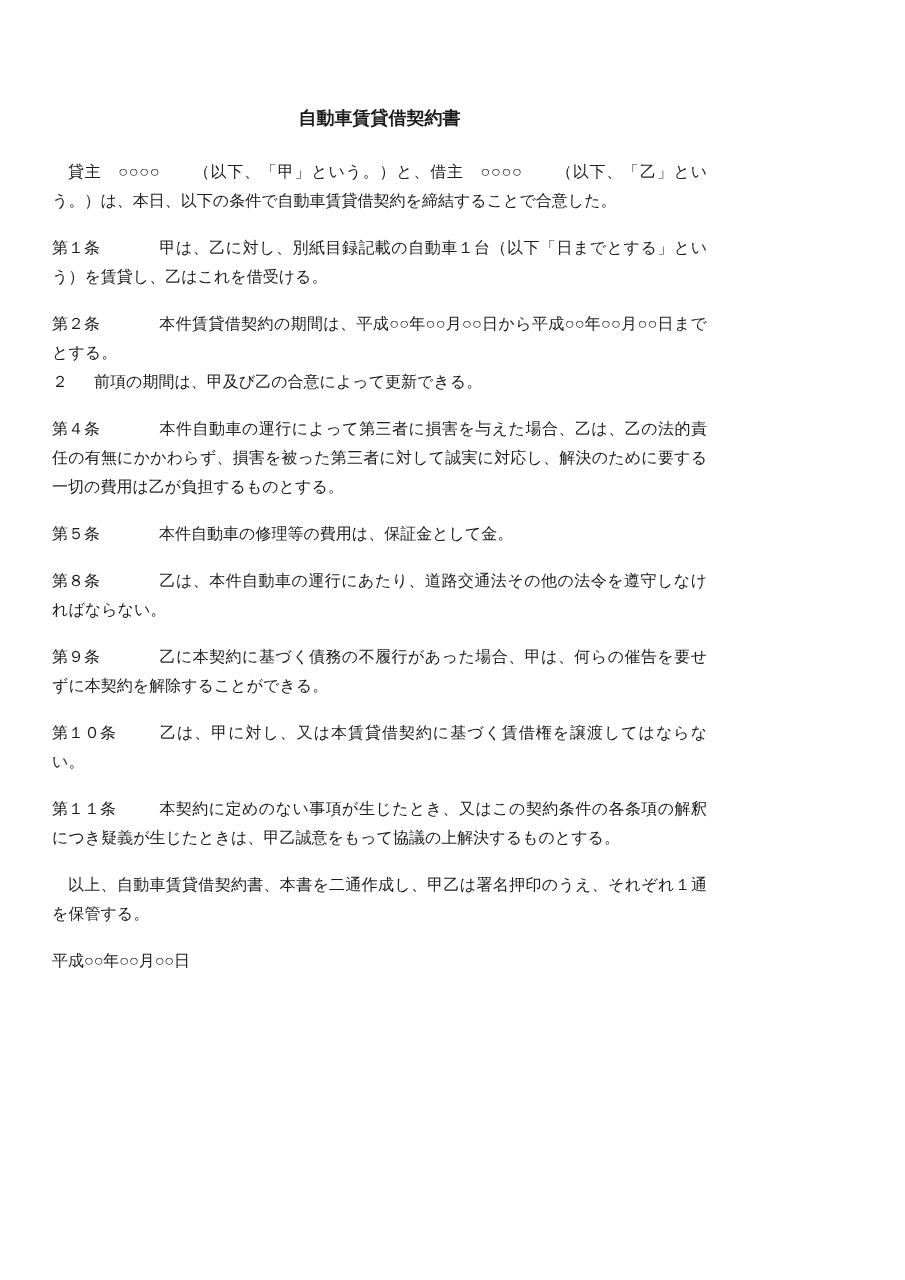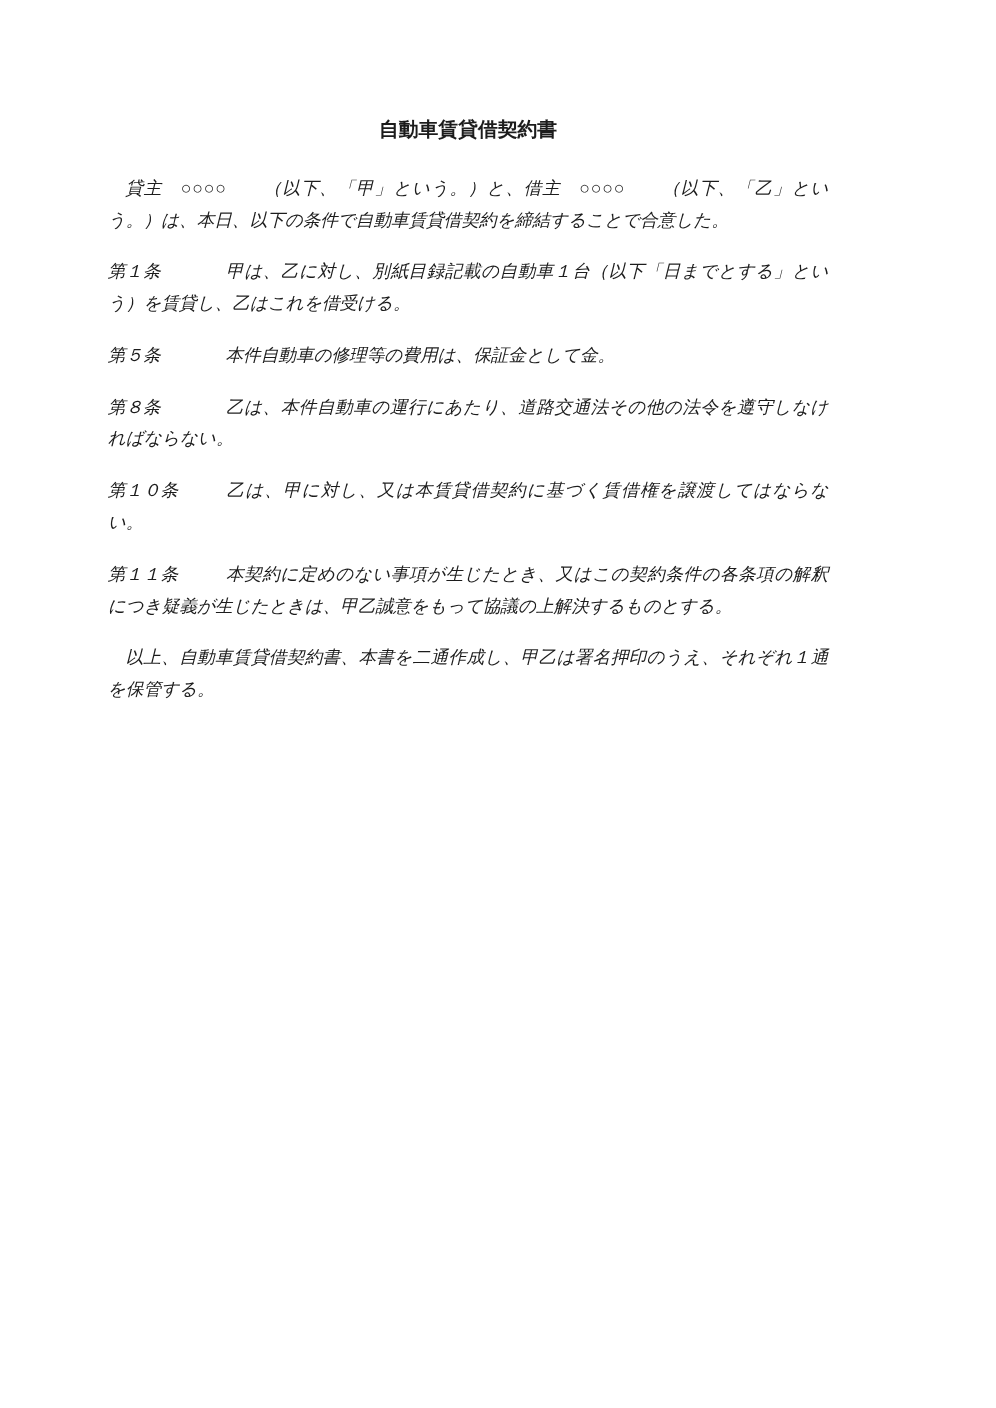--- a/index.html
+++ b/index.html
@@ -10,36 +10,35 @@
   body {
     width: 905px;
     height: 1280px;
     overflow: hidden;
     font-family: "Liberation Serif", "DejaVu Serif", serif;
     color: #1c1c1c;
   }
   .page {
     box-sizing: border-box;
     width: 655px;
-    margin-left: 98px;
+    margin-left: 52px;
     padding-top: 104px;
     font-size: 16px;
     line-height: 29px;
   }
   .doc-title {
     font-size: 18px;
     font-weight: bold;
     text-align: center;
     line-height: 29px;
     margin: 0 0 24px 0;
   }
   p {
     margin: 0;
     text-align: justify;
-    font-style: italic;
   }
   .preamble, .closing {
     text-indent: 1em;
     margin-bottom: 18px;
   }
   .article {
     margin-bottom: 18px;
   }
   .art-label {
     display: inline-block;
@@ -61,38 +60,49 @@
 <div class="page">
 
   <h1 class="doc-title">自動車賃貸借契約書</h1>
 
   <p class="preamble">貸主　○○○○　　（以下、「甲」という。）と、借主　○○○○　　（以下、「乙」という。）は、本日、以下の条件で自動車賃貸借契約を締結することで合意した。</p>
 
   <div class="article">
     <p><span class="art-label">第１条</span><span>甲は、乙に対し、別紙目録記載の自動車１台（以下「日までとする」という）を賃貸し、乙はこれを借受ける。</span></p>
   </div>
 
+  <div class="article">
+    <p><span class="art-label">第２条</span><span>本件賃貸借契約の期間は、平成○○年○○月○○日から平成○○年○○月○○日までとする。</span></p>
+    <p><span class="clause-label">２</span><span>前項の期間は、甲及び乙の合意によって更新できる。</span></p>
+  </div>
 
 
+  <div class="article">
+    <p><span class="art-label">第４条</span><span>本件自動車の運行によって第三者に損害を与えた場合、乙は、乙の法的責任の有無にかかわらず、損害を被った第三者に対して誠実に対応し、解決のために要する一切の費用は乙が負担するものとする。</span></p>
+  </div>
 
   <div class="article">
     <p><span class="art-label">第５条</span><span>本件自動車の修理等の費用は、保証金として金。</span></p>
   </div>
 
 
 
   <div class="article">
     <p><span class="art-label">第８条</span><span>乙は、本件自動車の運行にあたり、道路交通法その他の法令を遵守しなければならない。</span></p>
   </div>
 
+  <div class="article">
+    <p><span class="art-label">第９条</span><span>乙に本契約に基づく債務の不履行があった場合、甲は、何らの催告を要せずに本契約を解除することができる。</span></p>
+  </div>
 
   <div class="article">
     <p><span class="art-label">第１０条</span><span>乙は、甲に対し、又は本賃貸借契約に基づく賃借権を譲渡してはならない。</span></p>
   </div>
 
   <div class="article">
     <p><span class="art-label">第１１条</span><span>本契約に定めのない事項が生じたとき、又はこの契約条件の各条項の解釈につき疑義が生じたときは、甲乙誠意をもって協議の上解決するものとする。</span></p>
   </div>
 
   <p class="closing">以上、自動車賃貸借契約書、本書を二通作成し、甲乙は署名押印のうえ、それぞれ１通を保管する。</p>
 
+  <p class="date-line">平成○○年○○月○○日</p>
 
 </div>
 
 </body></html>

